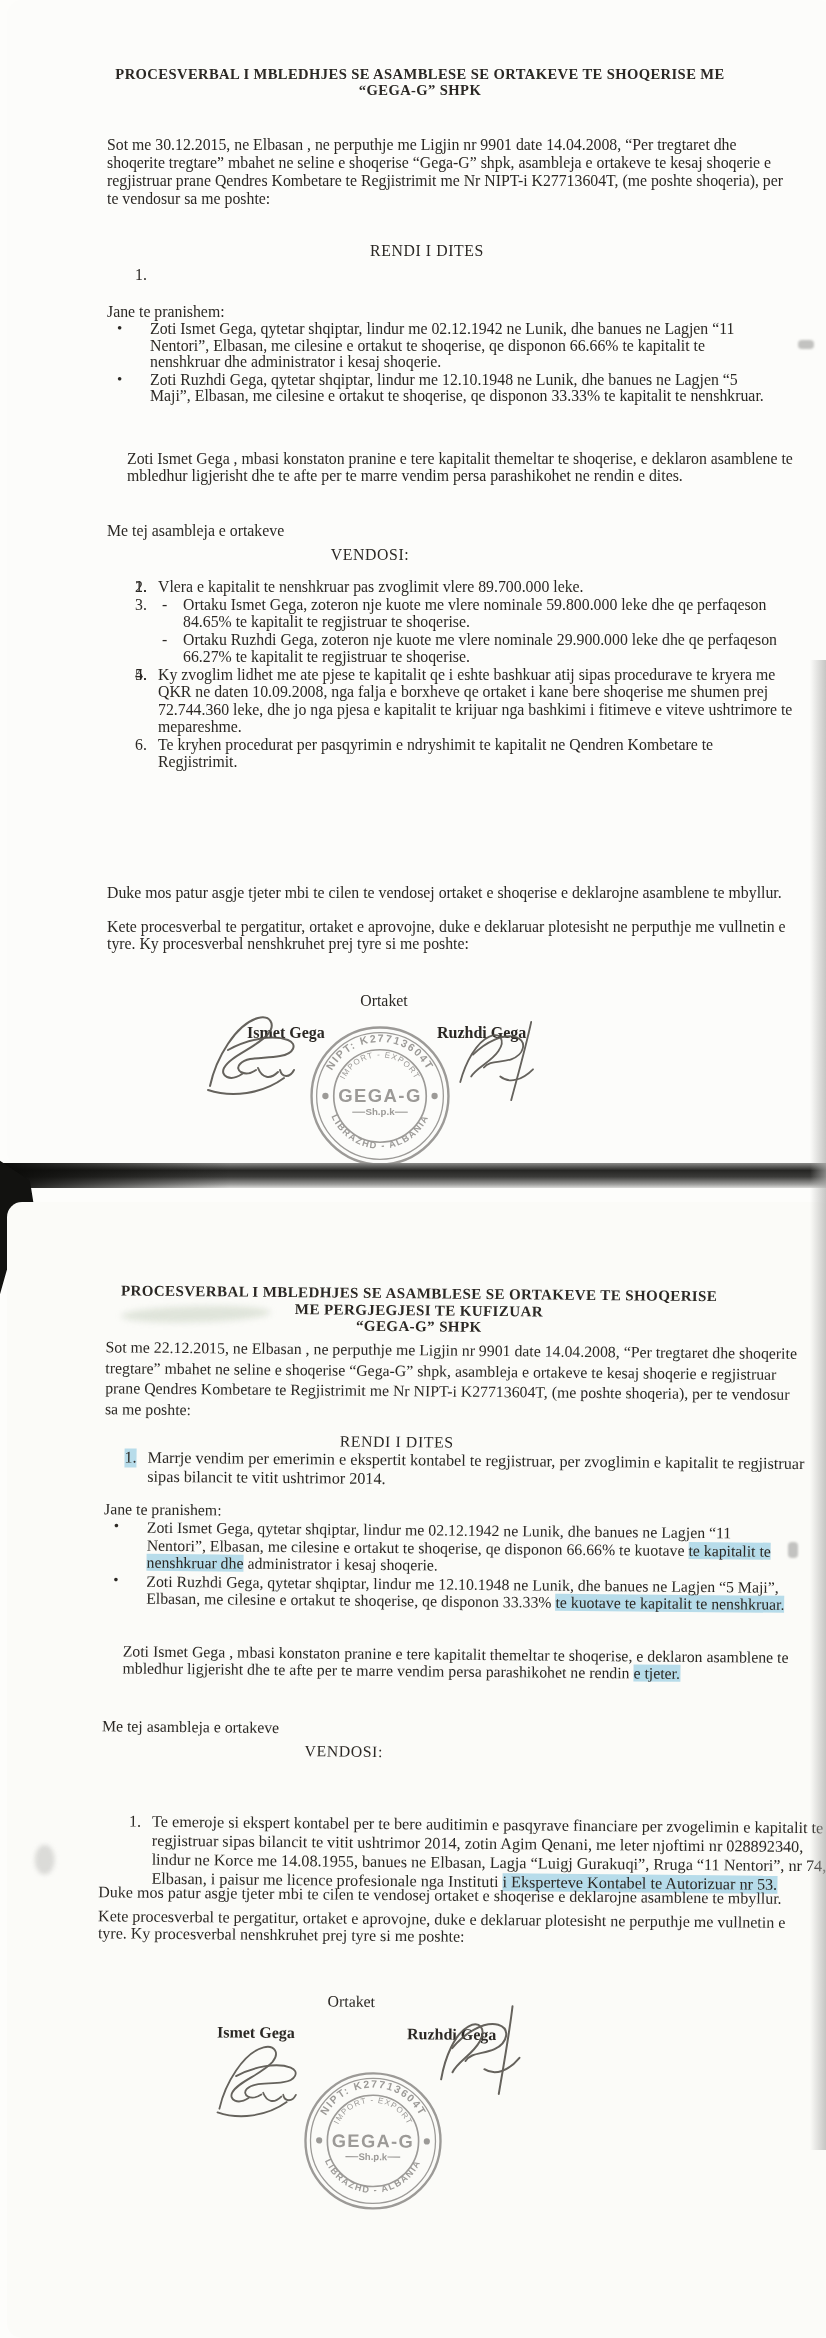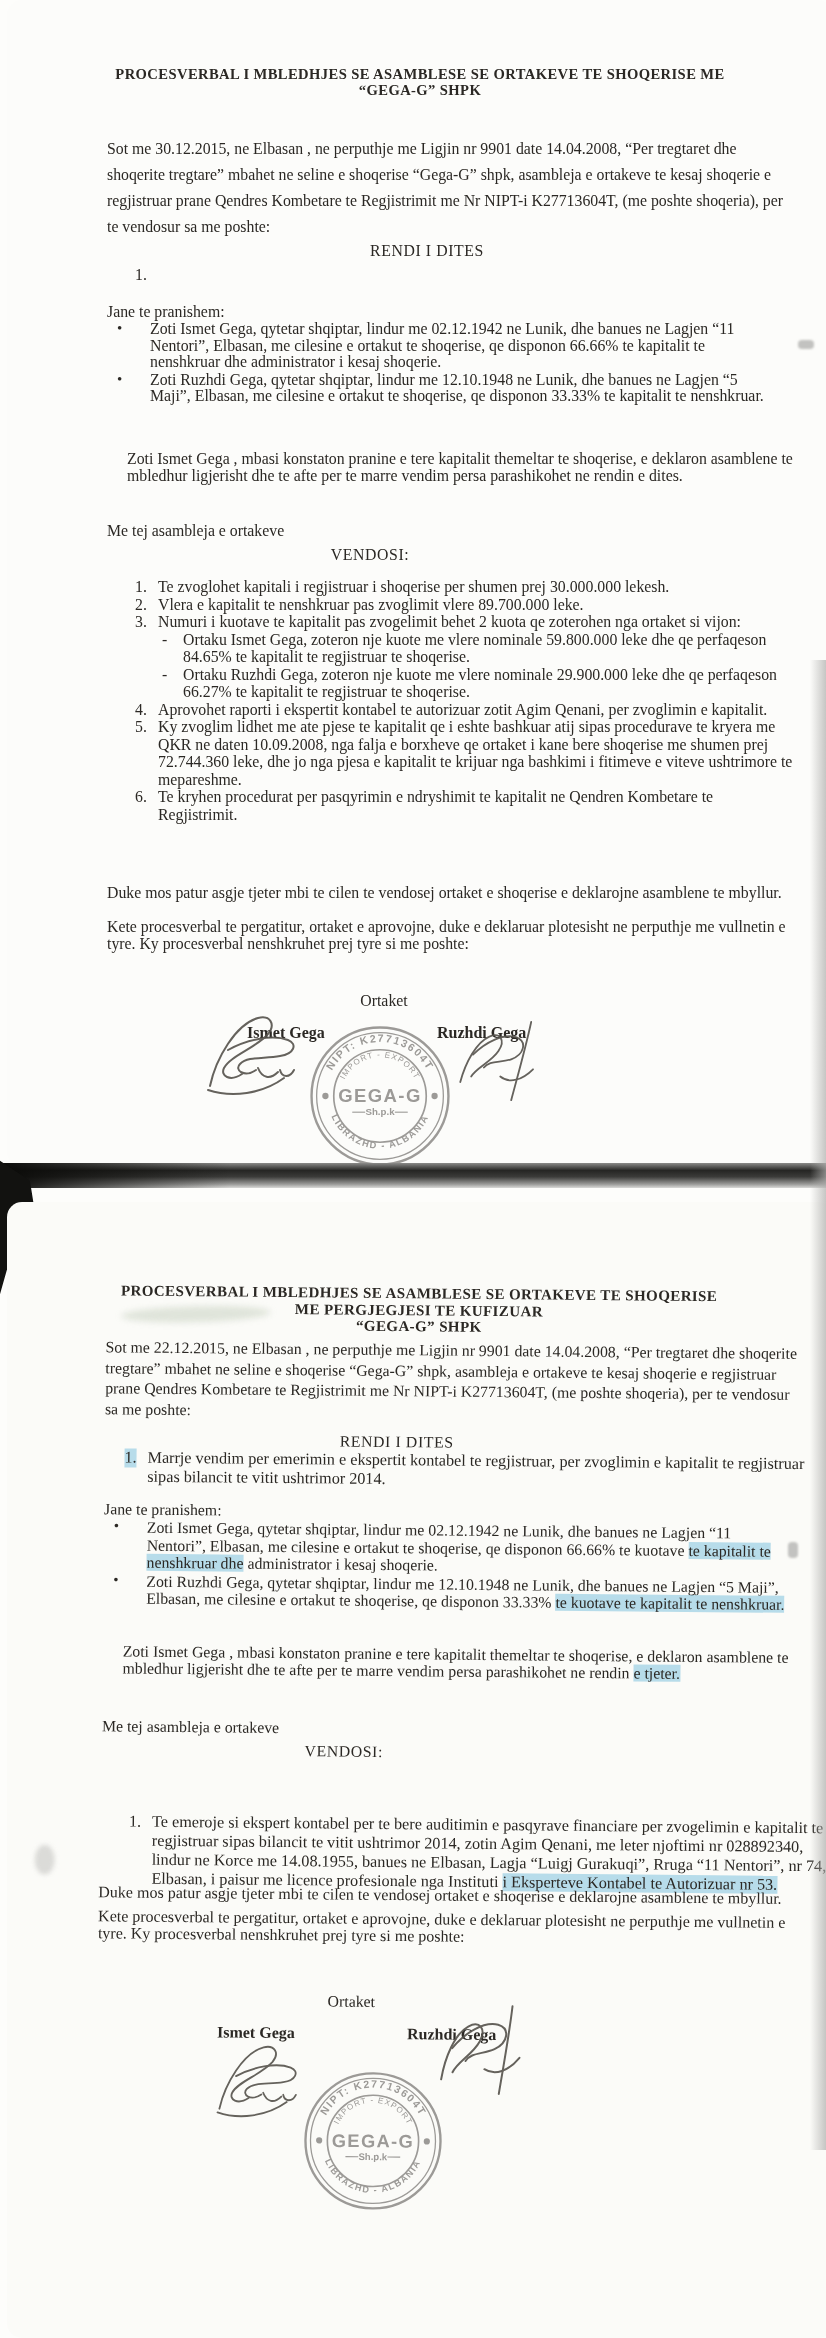--- a/index.html
+++ b/index.html
@@ -9,21 +9,21 @@
   #p1{top:0;height:1166px;background:#fcfcfa;}
   #p2{top:1202px;height:1136px;background:#fbfbf8;}
   .p2rot{position:absolute;left:0;top:0;width:826px;height:1136px;
          transform:rotate(.55deg);transform-origin:380px 0;}
   .abs{position:absolute;}
   .center{left:0;width:826px;text-align:center;}
   .title{font-weight:700;font-size:14.6px;line-height:16px;letter-spacing:.4px;}
   #p2 .title{font-size:15px;line-height:16.5px;}
   .body-txt{font-size:15.8px;}
   .heading{font-size:15.8px;letter-spacing:.6px;}
-  .intro{line-height:26px;}
+  .intro{line-height:18px;}
   .quorum{line-height:17px;}
   .closing p{margin:0 0 4px 0;line-height:17.5px;}
   .brow{position:relative;padding-left:47px;line-height:16.5px;margin-bottom:1px;}
   .bdot{position:absolute;left:14px;top:-1px;font-size:15px;}
   .drow{position:relative;padding-left:23px;line-height:17.5px;}
   .dnum{position:absolute;left:0;}
   .srow{position:relative;margin-left:27px;padding-left:21px;line-height:17.5px;}
   .sdash{position:absolute;left:0;}
   #p2 .brow{line-height:17.5px;}
   #p2 .drow{line-height:19px;font-size:16.2px;}
@@ -95,31 +95,31 @@
     </div>
 
     <div class="abs body-txt quorum" style="left:120px;top:450px;width:670px">Zoti Ismet Gega ,  mbasi  konstaton pranine e tere kapitalit themeltar  te shoqerise, e deklaron asamblene te mbledhur ligjerisht  dhe te afte per te marre vendim  persa parashikohet ne rendin e dites.</div>
 
     <div class="abs body-txt" style="left:100px;top:522px">Me tej asambleja  e ortakeve</div>
 
     <div class="abs center heading" style="top:546px;width:726px">VENDOSI:</div>
 
     <div class="abs body-txt" style="left:128px;top:578px;width:660px">
       <div class="drow">
-        <span class="dnum">1.</span><span>Te zvoglohet kapitali i regjistruar i shoqerise per shumen prej  30.000.000  lekesh.</span></div>
+        <span class="dnum">1.</span></div>
       <div class="drow">
         <span class="dnum">2.</span><span>Vlera e kapitalit te nenshkruar pas zvoglimit vlere 89.700.000 leke.</span></div>
       <div class="drow">
-        <span class="dnum">3.</span><span>Numuri i kuotave te kapitalit pas zvogelimit behet 2 kuota qe zoterohen nga ortaket si vijon:</span></div>
+        <span class="dnum">3.</span></div>
       <div class="srow">
         <span class="sdash">-</span><span>Ortaku  Ismet Gega,  zoteron nje kuote me vlere nominale 59.800.000  leke dhe qe perfaqeson  84.65% te  kapitalit te regjistruar te  shoqerise.</span></div>
       <div class="srow">
         <span class="sdash">-</span><span>Ortaku Ruzhdi Gega, zoteron nje kuote me vlere nominale 29.900.000 leke dhe qe perfaqeson  66.27% te  kapitalit te regjistruar te  shoqerise.</span></div>
       <div class="drow">
-        <span class="dnum">4.</span><span>Aprovohet raporti i ekspertit kontabel te autorizuar zotit Agim Qenani, per zvoglimin e kapitalit.</span></div>
+        <span class="dnum">4.</span></div>
       <div class="drow">
         <span class="dnum">5.</span><span>Ky zvoglim lidhet me ate pjese te kapitalit qe i eshte bashkuar atij sipas procedurave te kryera me QKR  ne daten 10.09.2008,  nga falja e borxheve qe ortaket i kane bere shoqerise me shumen prej 72.744.360 leke, dhe jo nga pjesa e kapitalit te krijuar nga bashkimi i fitimeve e viteve ushtrimore te mepareshme.</span></div>
       <div class="drow">
         <span class="dnum">6.</span><span>Te kryhen procedurat per pasqyrimin e ndryshimit te kapitalit ne Qendren Kombetare te Regjistrimit.</span></div>
     </div>
 
     <div class="abs body-txt closing" style="left:100px;top:884px;width:692px">
       <p>Duke mos patur asgje tjeter  mbi te cilen te vendosej ortaket e shoqerise e deklarojne asamblene te mbyllur.</p>
       <p style="margin-top:16px">Kete procesverbal te pergatitur, ortaket e aprovojne, duke e deklaruar  plotesisht ne perputhje me vullnetin e tyre. Ky procesverbal nenshkruhet  prej tyre si me poshte:</p>
     </div>

